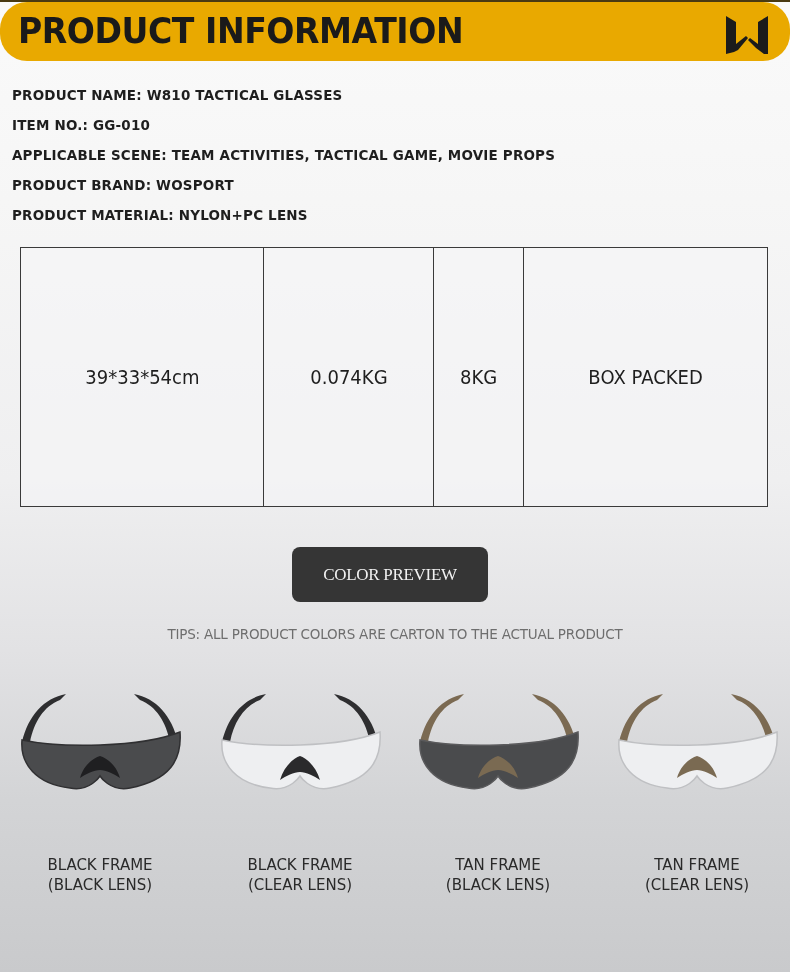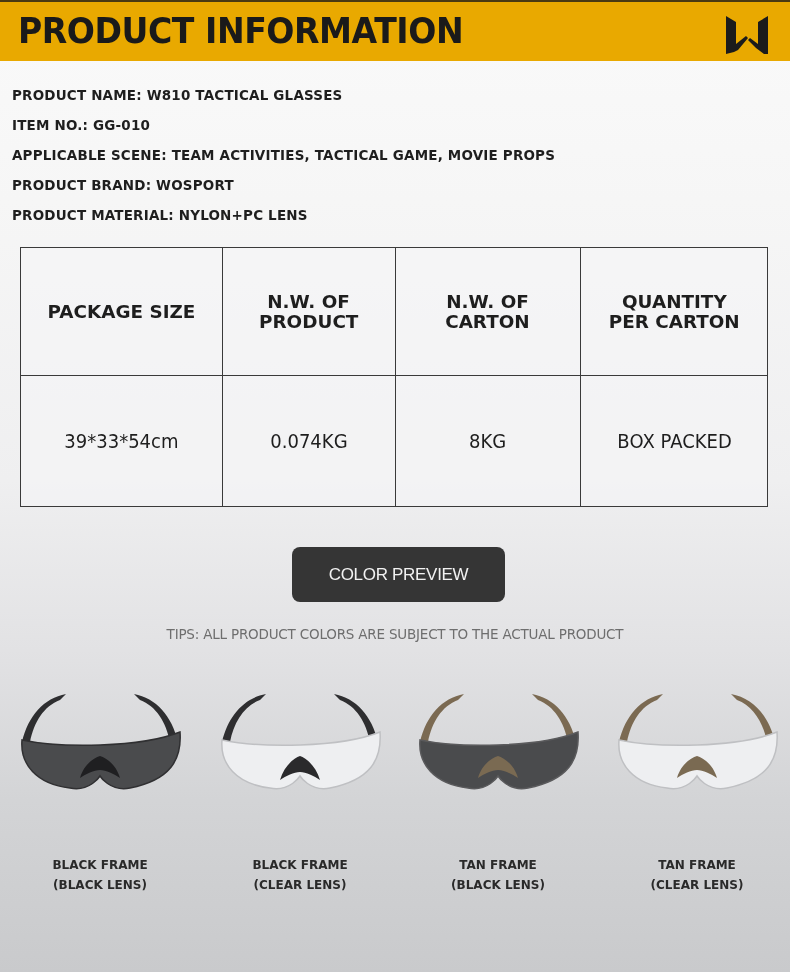--- a/index.html
+++ b/index.html
@@ -7,20 +7,21 @@
   body {
     font-family: "Liberation Sans", "DejaVu Sans", sans-serif;
     background: linear-gradient(to bottom, #fafafa 0px, #f6f6f6 200px, #efeff0 480px, #e2e2e4 650px, #d3d4d6 800px, #c9cacc 972px);
     position: relative;
     color: #1c1c1c;
   }
   .top-strip { position: absolute; left: 0; top: 0; width: 790px; height: 2px; background: #4a3a12; }
   .header {
     position: absolute; left: 0; top: 2px; width: 790px; height: 59px;
     background: #e9a900;
+    border-radius: 27px;
   }
   .header-title {
     position: absolute; left: 18px; top: 8px;
     font-family: "DejaVu Sans", sans-serif; font-weight: bold;
     font-size: 36px; letter-spacing: -0.5px; color: #1a1a1a;
     transform: scaleX(0.92); transform-origin: left center;
   }
   .logo { position: absolute; left: 724px; top: 12px; width: 46px; height: 40px; }
 
   .info { position: absolute; left: 12px; top: 87px; }
@@ -42,37 +43,37 @@
   table.spec tr.val td { height: 64px; }
   .th-text {
     font-family: "DejaVu Sans", sans-serif; font-weight: bold; font-size: 18px;
     line-height: 19px; color: #1e1e1e; display: inline-block;
     transform: scaleX(1.02);
   }
   .td-text { font-size: 20px; color: #1e1e1e; font-family: "DejaVu Sans", sans-serif; transform: scaleX(0.9); display: inline-block; }
   .col1 { width: 202px; } .col2 { width: 173px; } .col3 { width: 186px; } .col4 { width: 187px; }
 
   .preview-btn {
-    position: absolute; left: 292px; top: 547px; width: 213px; height: 55px;
+    position: absolute; left: 292px; top: 547px; width: 196px; height: 55px;
     background: #353535; border-radius: 8px; color: #f2f2f2;
     font-size: 17px; text-align: center; line-height: 55px; cursor: pointer;
-    font-family: Liberation Sans, sans-serif; letter-spacing: -0.3px;
+    font-family: Liberation Serif, serif; letter-spacing: -0.3px;
   }
   .tips {
     position: absolute; left: 0; top: 626px; width: 790px; text-align: center;
     font-size: 13.5px; color: #6e6e6e; font-family: "DejaVu Sans", sans-serif;
     letter-spacing: -0.2px;
   }
 
   .glasses-row { position: absolute; left: 0; top: 680px; width: 790px; height: 140px; }
   .glass { position: absolute; top: 0; width: 200px; height: 130px; }
   .captions { position: absolute; left: 0; top: 855px; width: 790px; }
   .caption {
     position: absolute; top: 0; width: 200px; text-align: center;
-    font-family: "DejaVu Sans", sans-serif; font-weight: bold; font-size: 12px;
+    font-family: "DejaVu Sans", sans-serif; font-weight: normal; font-size: 15px;
     line-height: 20px; color: #2a2a2a;
   }
 </style>
 </head>
 <body>
 
 <div class="top-strip"></div>
 
 <div class="header">
   <div class="header-title">PRODUCT INFORMATION</div>
@@ -85,37 +86,31 @@
 <div class="info">
   <div class="info-line">PRODUCT NAME: W810 TACTICAL GLASSES</div>
   <div class="info-line">ITEM NO.: GG-010</div>
   <div class="info-line">APPLICABLE SCENE: TEAM ACTIVITIES, TACTICAL GAME, MOVIE PROPS</div>
   <div class="info-line">PRODUCT BRAND: WOSPORT</div>
   <div class="info-line">PRODUCT MATERIAL: NYLON+PC LENS</div>
 </div>
 
 <table class="spec">
   <tbody>
-      <tr class="hdr">
-    <td class="col1"><span class="th-text">PACKAGE SIZE</span></td>
-    <td class="col2"><span class="th-text">N.W. OF</span><br><span class="th-text">PRODUCT</span></td>
-    <td class="col3"><span class="th-text">N.W. OF</span><br><span class="th-text">CARTON</span></td>
-    <td class="col4"><span class="th-text">QUANTITY</span><br><span class="th-text">PER CARTON</span></td>
-  </tr>
   <tr class="val">
     <td><span class="td-text">39*33*54cm</span></td>
     <td><span class="td-text">0.074KG</span></td>
     <td><span class="td-text">8KG</span></td>
     <td><span class="td-text">BOX PACKED</span></td>
   </tr>
 </tbody>
   </table>
 
 <div class="preview-btn">COLOR PREVIEW</div>
-<div class="tips">TIPS: ALL PRODUCT COLORS ARE SUBJECT TO THE ACTUAL PRODUCT</div>
+<div class="tips">TIPS: ALL PRODUCT COLORS ARE CARTON TO THE ACTUAL PRODUCT</div>
 
 <div class="glasses-row">
 
   <svg class="glass" style="left:0px" viewBox="0 0 200 130">
     <path d="M22,62 C28,36 44,18 66,14 L60,20 C44,26 34,42 30,62 Z" fill="#2e2e30"></path>
     <path d="M178,62 C172,36 156,18 134,14 L140,20 C156,26 166,42 170,62 Z" fill="#2e2e30"></path>
     <path d="M22,60 C60,68 140,68 180,52 C182,80 170,100 130,108 C110,112 100,96 100,96 C100,96 90,112 70,108 C36,104 20,84 22,60 Z" fill="#4a4b4d" stroke="#303032" stroke-width="1.5"></path>
     <path d="M80,98 C84,84 94,78 100,76 C106,78 116,84 120,98 C114,94 106,90 100,90 C94,90 86,94 80,98 Z" fill="#1f1f21"></path>
   </svg>
 

